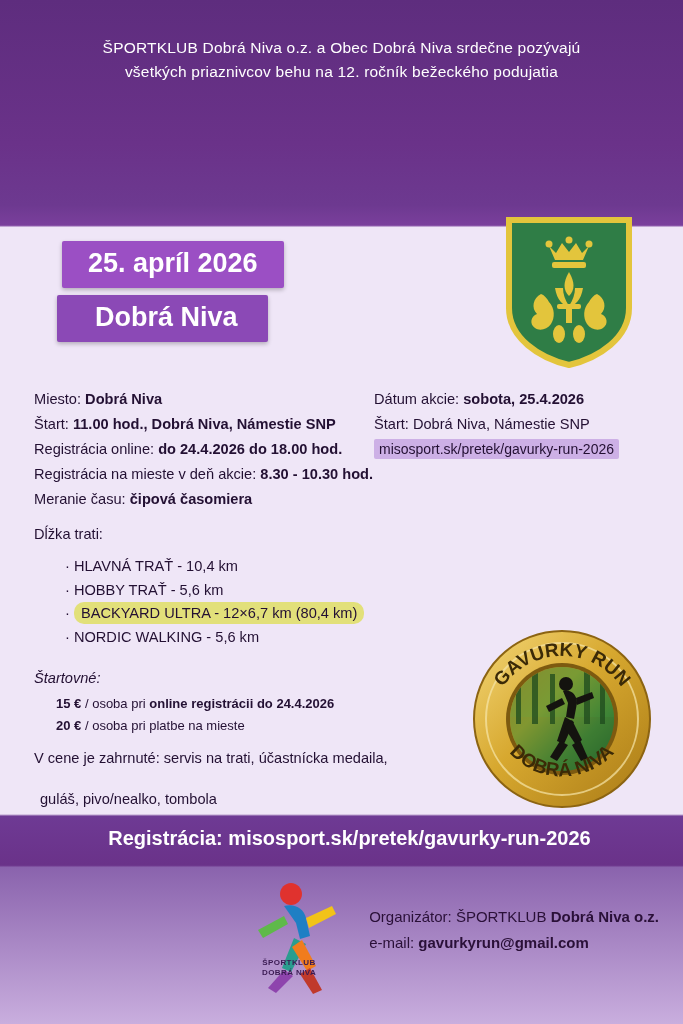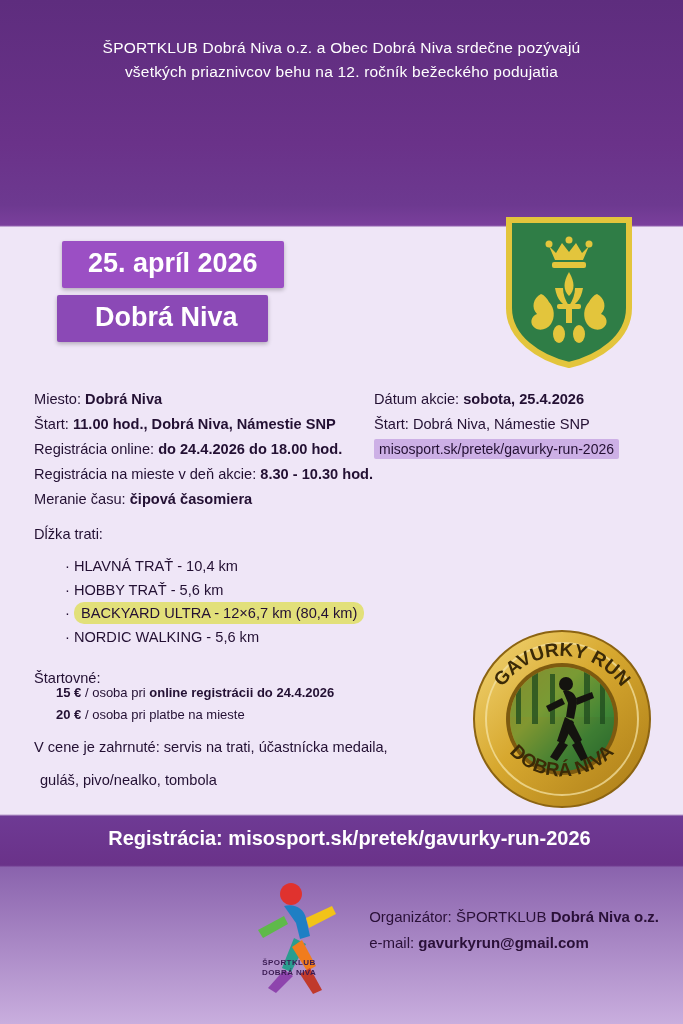--- a/index.html
+++ b/index.html
@@ -215,36 +215,36 @@
         <li><span>HLAVNÁ TRAŤ - 10,4 km</span></li>
         <li><span>HOBBY TRAŤ - 5,6 km</span></li>
         <li><span class="hl-yellow">BACKYARD ULTRA - 12×6,7 km (80,4 km)</span></li>
         <li><span>NORDIC WALKING - 5,6 km</span></li>
       </ul>
     </div>
 
     <div class="section-gap"></div>
 
     <div>
-      <div style="">Štartovné:</div>
+      <div style="margin-bottom:11px;font-style:italic;">Štartovné:</div>
       <div class="price">
         <b>15 €</b>
         <span>/ osoba pri</span>
         <b>online registrácii do 24.4.2026</b>
       </div>
       <div class="price">
         <b>20 €</b>
         <span>/ osoba pri platbe na mieste</span>
       </div>
     </div>
 
     <div class="section-gap"></div>
 
     <div>
-      <div style="margin-bottom:18px;">V cene je zahrnuté: servis na trati, účastnícka medaila,</div>
+      <div style="margin-bottom:26px;">V cene je zahrnuté: servis na trati, účastnícka medaila,</div>
       <div style="margin-left:6px;">guláš, pivo/nealko, tombola</div>
     </div>
 
   </div>
 
   <div class="badge">
     <svg viewBox="0 0 200 182" width="200" height="182">
       <defs>
         <linearGradient id="gold" x1="0" y1="0" x2="1" y2="1">
           <stop offset="0%" stop-color="#f4d87a"></stop>

